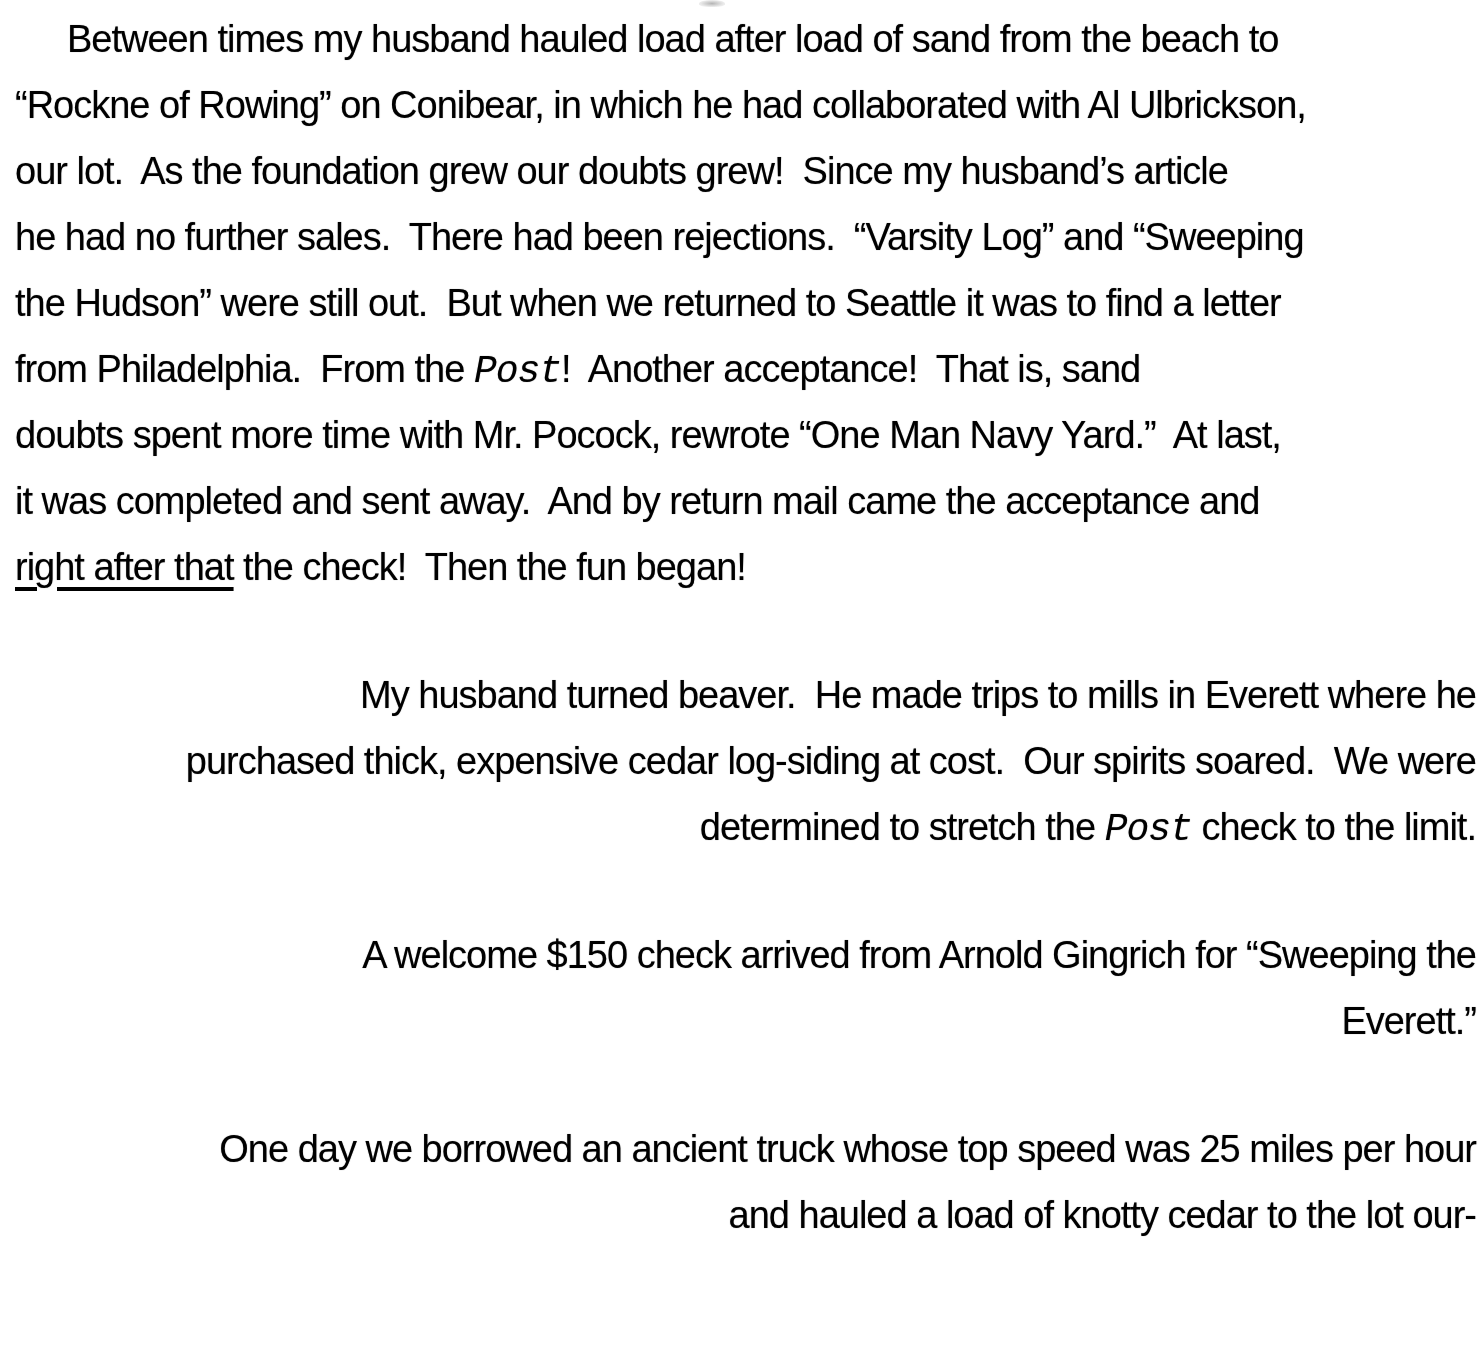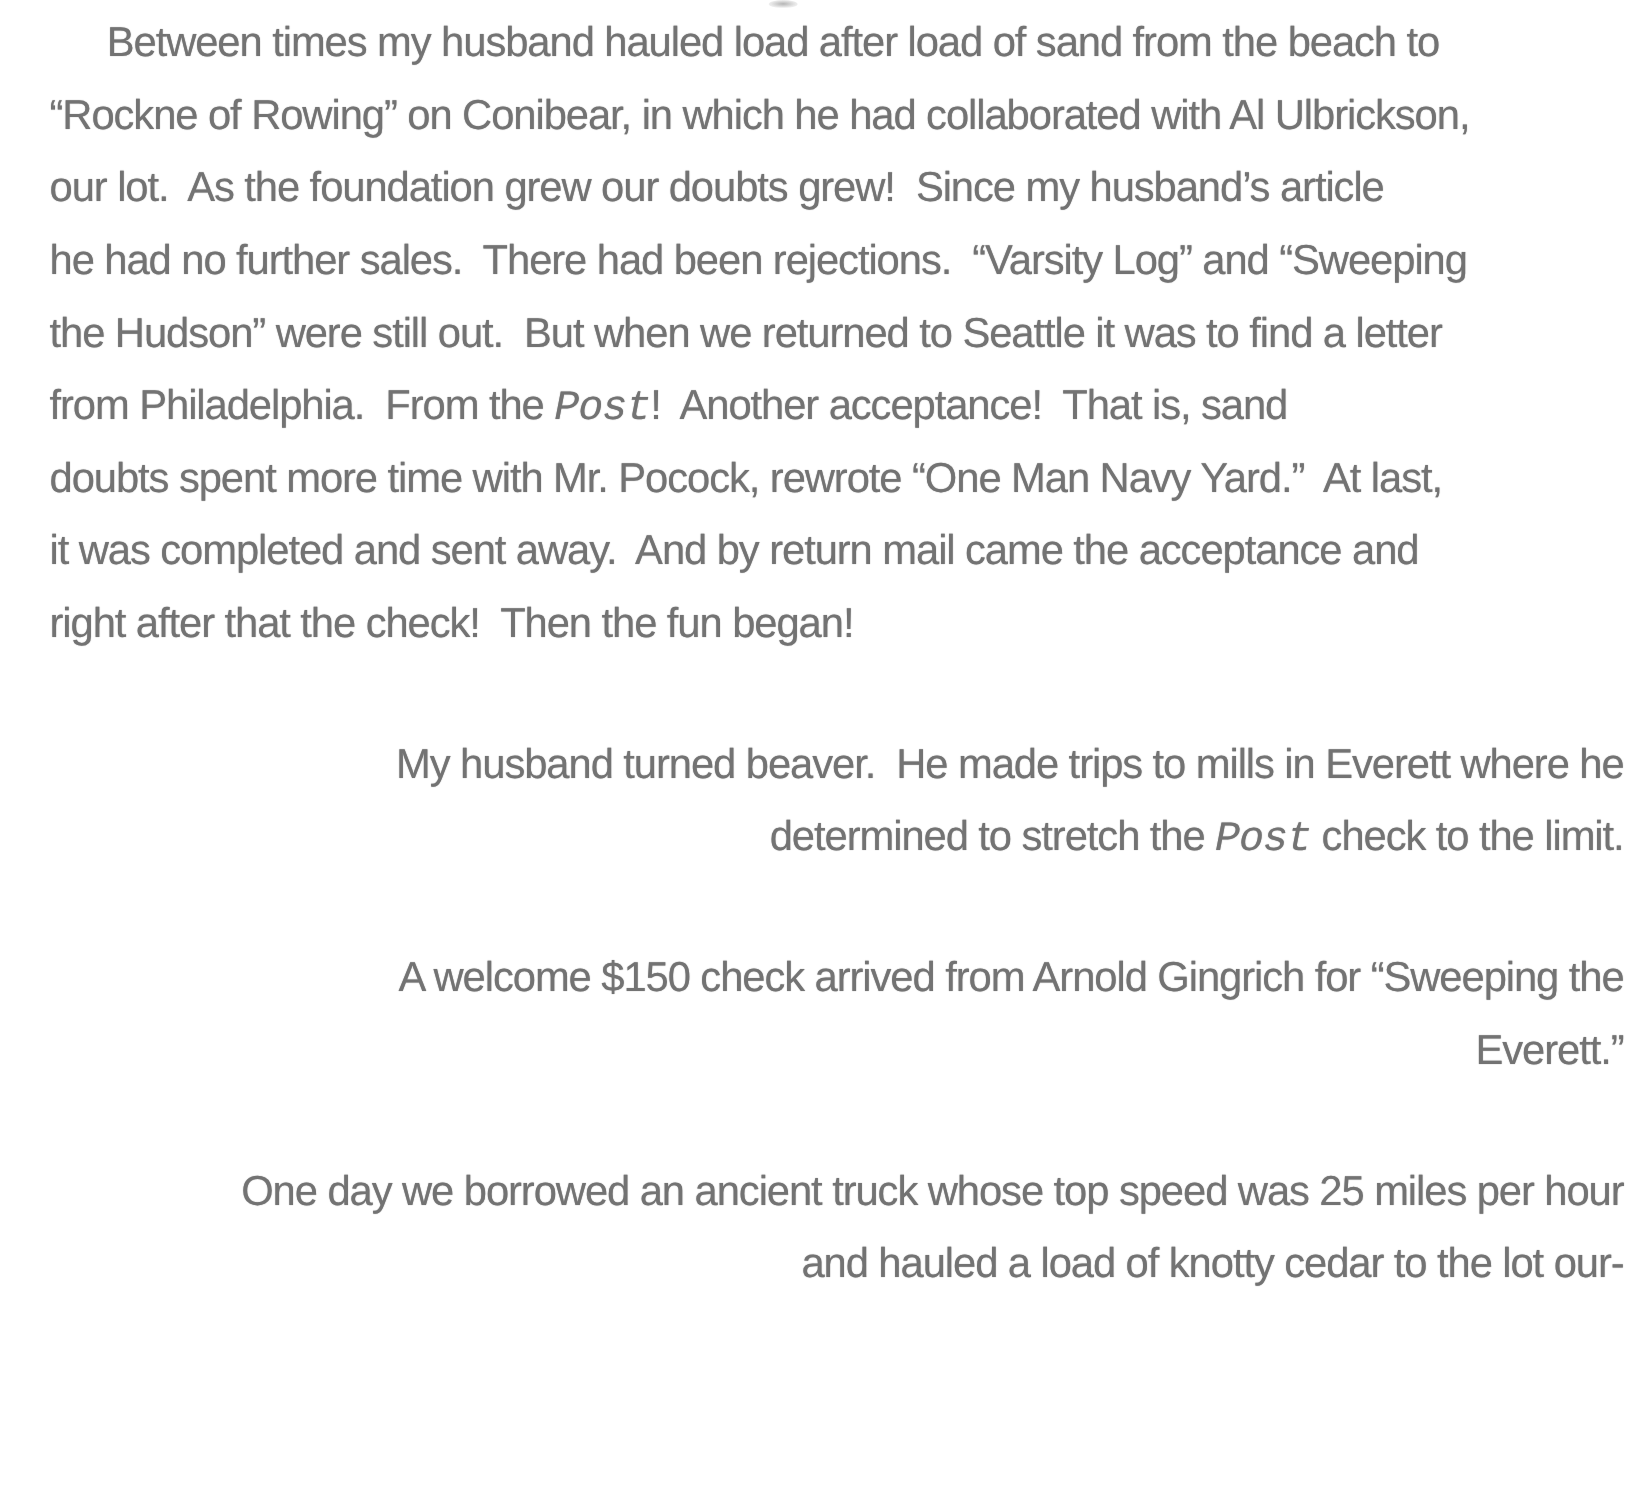--- a/index.html
+++ b/index.html
@@ -12,35 +12,35 @@
     height: 1356px;
     overflow: hidden;
     position: relative;
     font-family: "Liberation Sans", sans-serif;
   }
   #doc {
     position: absolute;
     left: 15px;
     top: 6px;
     right: 6px;
-    color: #737373;
+    color: #000000;
     font-size: 38px;
     line-height: 66px;
     letter-spacing: -1px;
     text-shadow: 0 0 1px rgba(20,20,20,0.45);
-    margin-left: 30px;
   }
   .para + .para { margin-top: 62px; text-align: right; }
   .line {
     white-space: pre;
     height: 66px;
   }
   .line.indent { padding-left: 52px; }
   .italic { font-style: italic; font-family: Liberation Mono, monospace; }
   .underline {
+    text-decoration: underline;
     text-decoration-thickness: 3.5px;
     text-underline-offset: 7px;
   }
   .artifact {
     position: absolute;
     left: 699px;
     top: 0px;
     width: 26px;
     height: 7px;
     border-radius: 50% 50% 40% 40%;
@@ -59,20 +59,21 @@
       <div class="line"><span>our lot.  As the foundation grew our doubts grew!  Since my husband’s article</span></div>
       <div class="line"><span>he had no further sales.  There had been rejections.  “Varsity Log” and “Sweeping</span></div>
       <div class="line"><span>the Hudson” were still out.  But when we returned to Seattle it was to find a letter</span></div>
       <div class="line"><span>from Philadelphia.  From the </span><span class="italic">Post</span><span>!  Another acceptance!  That is, sand</span></div>
       <div class="line"><span>doubts spent more time with Mr. Pocock, rewrote “One Man Navy Yard.”  At last,</span></div>
       <div class="line"><span>it was completed and sent away.  And by return mail came the acceptance and</span></div>
       <div class="line"><span class="underline">right after that</span><span> the check!  Then the fun began!</span></div>
     </div>
     <div class="para">
       <div class="line indent"><span>My husband turned beaver.  He made trips to mills in Everett where he</span></div>
+      <div class="line"><span>purchased thick, expensive cedar log-siding at cost.  Our spirits soared.  We were</span></div>
       <div class="line"><span>determined to stretch the </span><span class="italic">Post</span><span> check to the limit.</span></div>
     </div>
     <div class="para">
       <div class="line indent"><span>A welcome $150 check arrived from Arnold Gingrich for “Sweeping the</span></div>
       <div class="line"><span>Everett.”</span></div>
     </div>
     <div class="para">
       <div class="line indent"><span>One day we borrowed an ancient truck whose top speed was 25 miles per hour</span></div>
       <div class="line"><span>and hauled a load of knotty cedar to the lot our-</span></div>
     </div>

